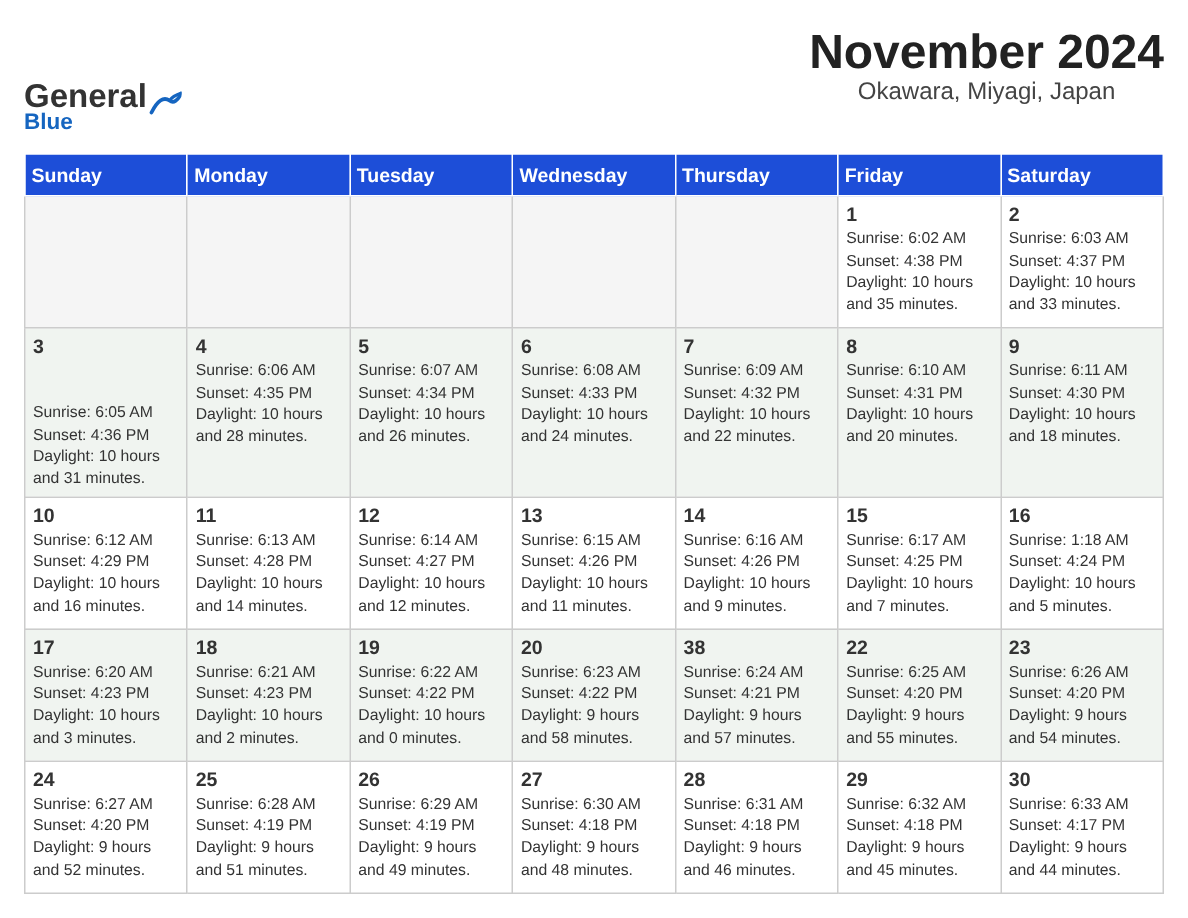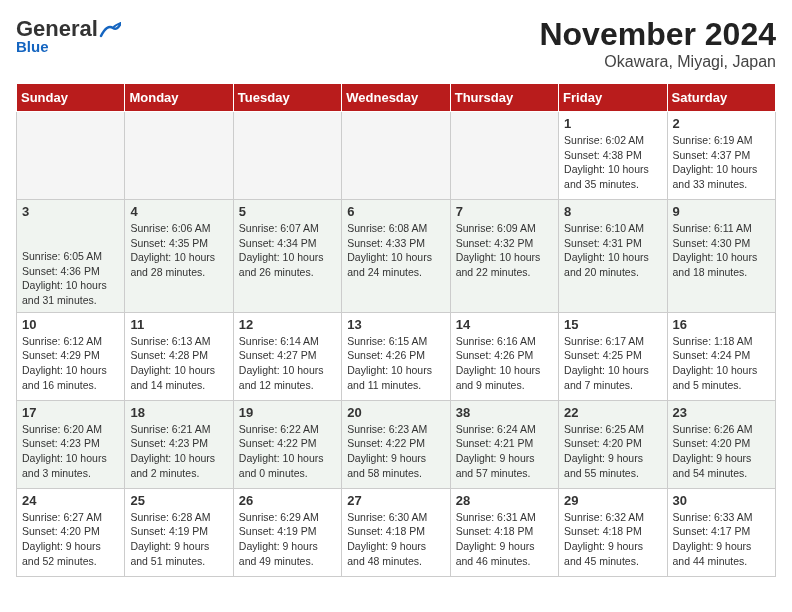--- a/index.html
+++ b/index.html
@@ -16,41 +16,43 @@
       align-items: flex-start;
       margin-bottom: 12px;
     }
     .logo {
       display: flex;
       flex-direction: column;
       align-items: flex-start;
     }
     .logo-row {
       display: flex;
-      align-items: center;
+      align-items: flex-end;
+      margin-top: 35px;
     }
     .title-block {
       text-align: right;
     }
     .month-title {
       font-size: 32px;
       font-weight: bold;
       color: #222;
     }
     .location {
       font-size: 16px;
       color: #444;
+      text-align: center;
     }
     .calendar {
       width: 100%;
       border-collapse: collapse;
       table-layout: fixed;
     }
     .calendar th {
-      background: #b91c1c;
+      background: #1d4ed8;
       color: #fff;
       font-size: 13px;
       font-weight: bold;
       padding: 6px 4px;
       text-align: left;
       border: 1px solid #fff;
     }
     .calendar td {
       border: 1px solid #ccc;
       vertical-align: top;
@@ -119,21 +121,21 @@
         <td class="empty"></td>
         <td>
           <span class="day-num">1</span>
           <div class="day-detail" style="white-space: pre-line;">Sunrise: 6:02 AM
 Sunset: 4:38 PM
 Daylight: 10 hours
 and 35 minutes.</div>
         </td>
         <td>
           <span class="day-num">2</span>
-          <div class="day-detail" style="white-space: pre-line;">Sunrise: 6:19 AM
+          <div class="day-detail" style="white-space: pre-line;">Sunrise: 6:03 AM
 Sunset: 4:37 PM
 Daylight: 10 hours
 and 33 minutes.</div>
         </td>
       </tr>
       <tr class="row-shade">
         <td>
           <span class="day-num">3</span>
           <div class="day-detail" style="white-space: pre-line; margin-top: 30px;">Sunrise: 6:05 AM
 Sunset: 4:36 PM

